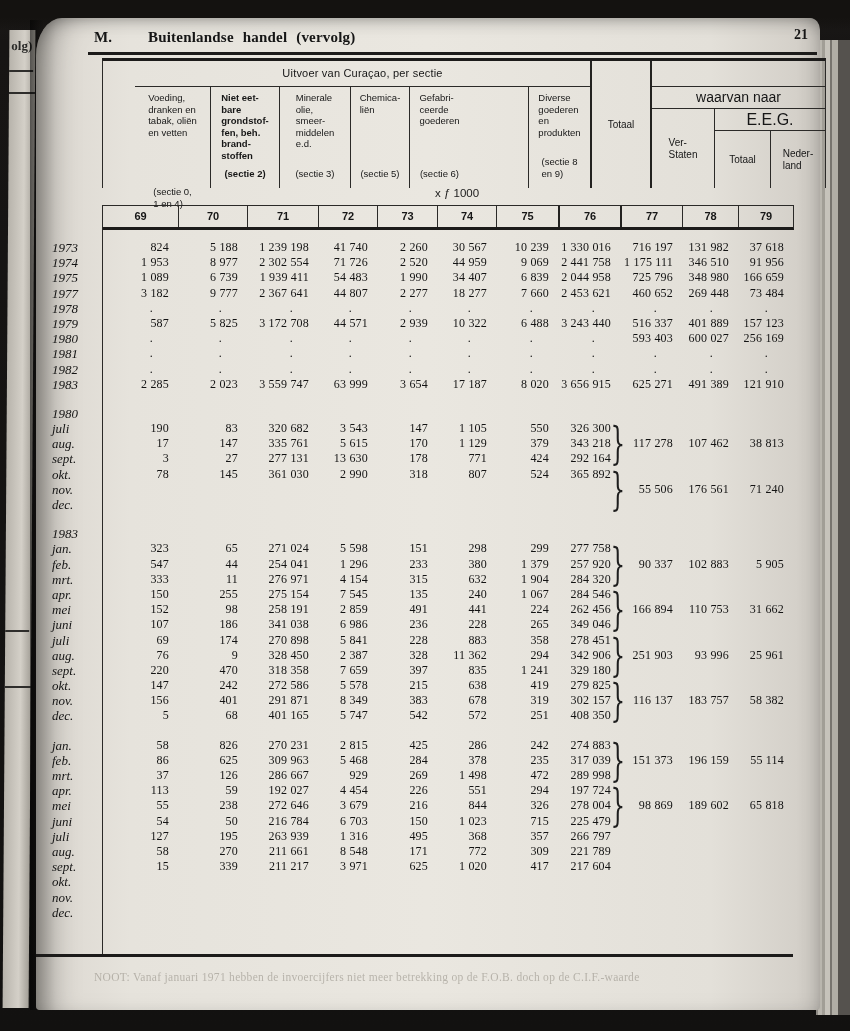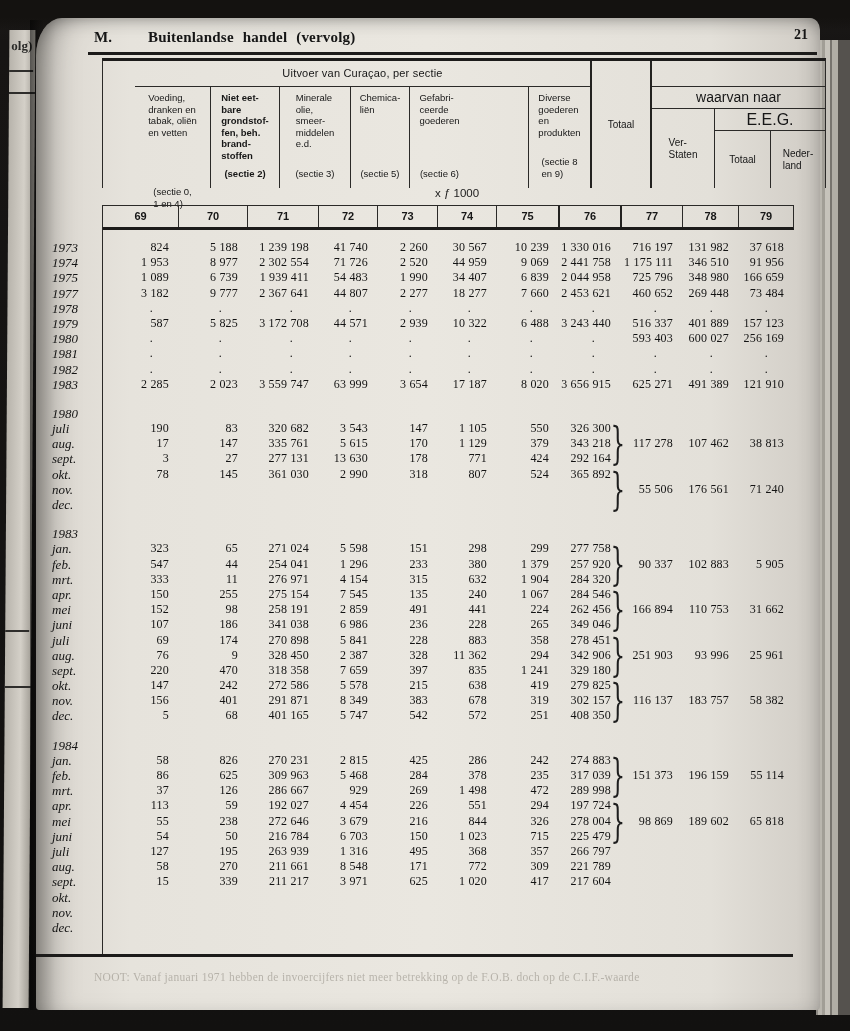--- a/index.html
+++ b/index.html
@@ -546,23 +546,20 @@
             <div class="tc">572</div>
             <div class="tc">251</div>
             <div class="tc">408 350</div>
             <div class="tc"></div>
             <div class="tc"></div>
             <div class="tc"></div>
           </div>
         </div>
         <div class="sec gap">
           <div class="trow">
-            <div class="rlabel">1984</div>
-          </div>
-          <div class="trow">
             <div class="rlabel">jan.</div>
             <div class="tc">58</div>
             <div class="tc">826</div>
             <div class="tc">270 231</div>
             <div class="tc">2 815</div>
             <div class="tc">425</div>
             <div class="tc">286</div>
             <div class="tc">242</div>
             <div class="tc">274 883</div>
             <div class="tc"></div>

